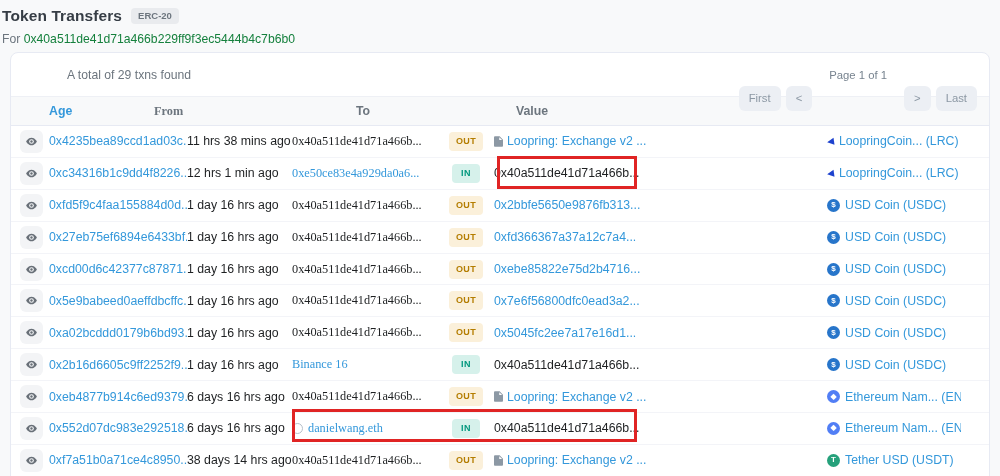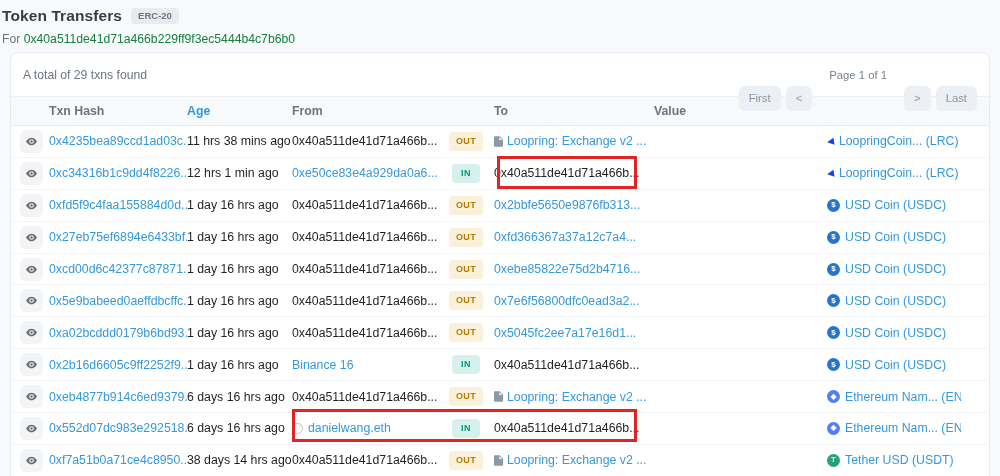--- a/index.html
+++ b/index.html
@@ -22,42 +22,42 @@
   .subtitle a { color: #15803d; text-decoration: none; }
   
   .card {
     position: absolute; left: 10px; top: 52px; width: 980px; height: 448px;
     background: #fff; border: 1px solid #e7eaf3; border-radius: 8px;
   }
   .card-head {
     height: 43px; display: flex; align-items: center; justify-content: space-between;
     padding: 0 12px;
   }
-  .total-text { font-size: 12.2px; color: #6c757e; }
+  .total-text { font-size: 12.2px; color: #6c757e; margin-left: 44px; }
   .pager { display: flex; align-items: center; gap: 5px; }
   .pg-btn {
     border: none; background: #eceff4; color: #8c98a4; font-family: inherit;
     font-size: 11.3px; line-height: 1; padding: 7px 10px; border-radius: 6px; cursor: default; margin-top: 48px;
   }
   .pg-info { font-size: 11.3px; color: #77838f; padding: 7px 12px; }
   
   .thead {
     display: flex; align-items: center; height: 30px;
     background: #f8f9fa; border-top: 1px solid #eef0f5; border-bottom: 1px solid #e7eaf3;
     font-size: 12.3px; font-weight: 700; color: #6c757e;
   }
   .tr {
     display: flex; align-items: center; height: 31.9px;
     border-bottom: 1px solid #f3f4f8; font-size: 12.3px;
   }
   .td, .th { display: flex; align-items: center; white-space: nowrap; overflow: hidden; padding-right: 6px; }
   .c-eye   { width: 38px;  padding-left: 9px; }
   .c-hash  { width: 138px; }
   .c-age   { width: 105px; }
-  .c-from  { width: 152px; }
+  .c-from  { width: 152px; font-family: Liberation Serif, serif; }
   .c-dir   { width: 50px;  justify-content: center; }
   .c-to    { width: 160px; }
   .c-value { width: 173px; }
   .c-token { width: 140px; }
   .link { color: #3498db; text-decoration: none; cursor: pointer; }
   .addr { color: #1e2022; }
   .eye-btn {
     width: 23px; height: 23px; border: none; border-radius: 6px; background: #f3f4f6;
     display: flex; align-items: center; justify-content: center; cursor: pointer; padding: 0;
   }
@@ -108,21 +108,20 @@
       <button class="pg-btn">First</button>
       <button class="pg-btn">&lt;</button>
       <span class="pg-info">Page 1 of 1</span>
       <button class="pg-btn">&gt;</button>
       <button class="pg-btn">Last</button>
     </div>
   </div>
 
   <div class="thead">
     <div class="th c-eye"></div>
-    <div class="th c-hash">Txn Hash</div>
     <div class="th c-age">
         <a href="#" class="link">Age</a>
       </div>
     <div class="th c-from">From</div>
     <div class="th c-dir"></div>
     <div class="th c-to">To</div>
     <div class="th c-value">Value</div>
   </div>
 
   <div id="tbody">

